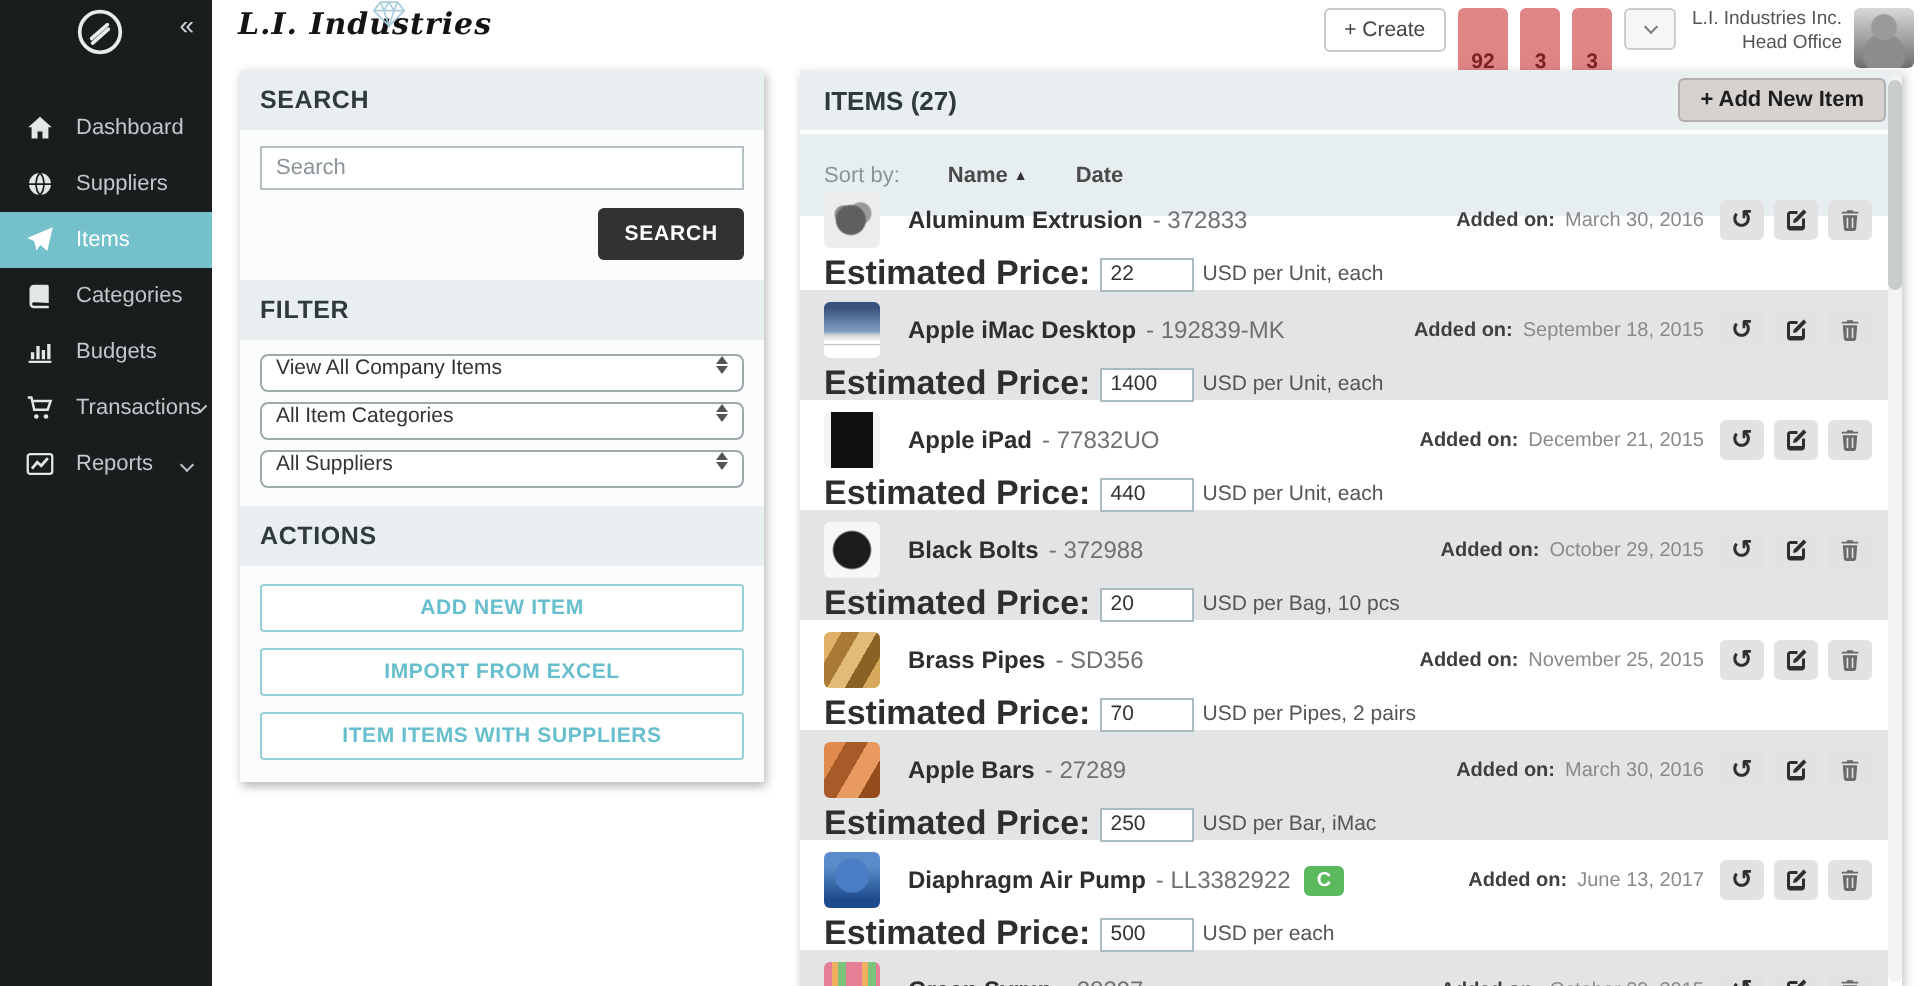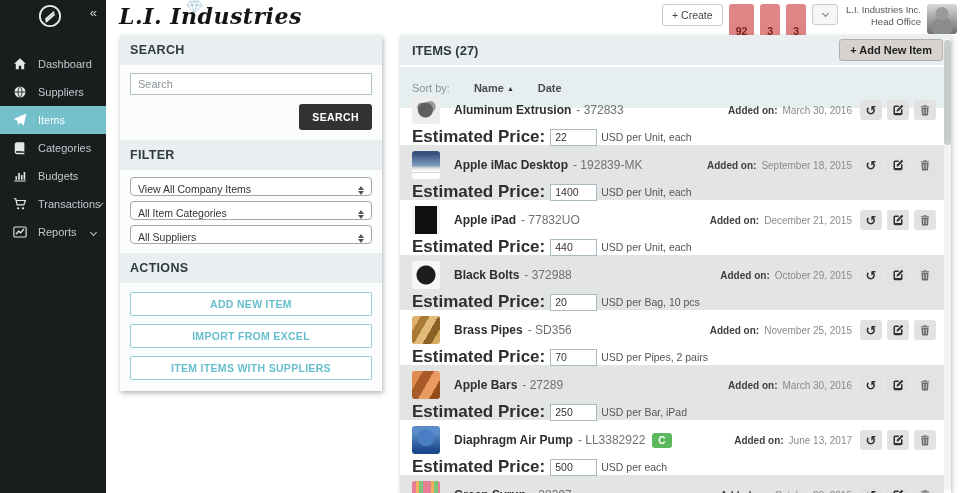--- a/index.html
+++ b/index.html
@@ -21,21 +21,21 @@
   .side-item.active { background:#74c0cb; color:#fff; }
   .side-item.active .side-icon { color:#fff; }
   .side-chev { margin-left:auto; }
   .chev { display:inline-block; width:5px; height:5px; border-right:1.5px solid currentColor;
     border-bottom:1.5px solid currentColor; transform:rotate(45deg); }
 
   
   .topbar { position:absolute; left:106px; right:0; top:0; height:34px; background:#fff; }
   .logo-wrap { position:absolute; left:13px; top:3px; cursor:pointer; }
   .logo-script { font-family:"DejaVu Serif", serif; font-style:italic; font-weight:bold;
-    font-size:22px; color:#141414; letter-spacing:.5px; }
+    font-size:15px; color:#141414; letter-spacing:.5px; }
   .diamond { position:absolute; left:67px; top:-3px; }
   .top-right { position:absolute; right:3px; top:4px; display:flex; align-items:flex-start; gap:6px; }
   .create-btn { background:#fff; border:1px solid #c9c9c9; border-radius:3px; color:#444;
     font-size:10.5px; padding:4px 9px; cursor:pointer; font-family:inherit; }
   .nbadge { background:#e08585; color:#7c2222; font-weight:bold; font-size:10.5px;
     padding:21px 7px; border-radius:3px; cursor:pointer; }
   .dd-btn { width:26px; height:21px; background:#f6f6f6; border:1px solid #cccccc; border-radius:3px;
     display:flex; align-items:center; justify-content:center; color:#777; cursor:pointer; }
   .dd-btn .chev { margin-top:-2px; }
   .account { text-align:right; font-size:9.5px; color:#555; line-height:1.3; margin-left:2px; }
@@ -51,21 +51,21 @@
     color:#2f3a3e; letter-spacing:.3px; }
   .section-body { padding:8px 10px; }
   .search-input { width:100%; height:22px; border:1px solid #b4bfc4; font-size:11px;
     padding:0 7px; color:#333; font-family:inherit; outline:none; }
   .search-input::placeholder { color:#8a9397; }
   .btn-row { display:flex; justify-content:flex-end; margin-top:9px; margin-bottom:2px; }
   .search-btn { background:#323232; color:#fff; font-weight:bold; font-size:10.5px;
     border:none; border-radius:3px; padding:7px 13px; letter-spacing:.4px; cursor:pointer; font-family:inherit; }
   .filter-body { display:flex; flex-direction:column; gap:5px; padding:7px 10px 9px; }
   .select-box { height:19px; border:1px solid #9fa9ad; border-radius:4px; background:#fff;
-    display:flex; align-items:flex-end; justify-content:space-between; padding:0 7px;
+    display:flex; align-items:flex-start; justify-content:space-between; padding:0 7px;
     font-size:10.5px; color:#333; cursor:pointer; }
   .updown { display:flex; flex-direction:column; align-items:center; gap:1px; }
   .tri-up { width:0; height:0; border-left:3px solid transparent; border-right:3px solid transparent;
     border-bottom:4px solid #555; }
   .tri-dn { width:0; height:0; border-left:3px solid transparent; border-right:3px solid transparent;
     border-top:4px solid #555; }
   .actions-body { display:flex; flex-direction:column; gap:8px; padding:9px 10px 11px; }
   .action-btn { height:24px; background:#fff; border:1px solid #96cfd8; border-radius:2px;
     color:#67bfcd; font-weight:bold; font-size:10.5px; letter-spacing:.3px; cursor:pointer; font-family:inherit; }
 
@@ -454,21 +454,21 @@
           <svg viewBox="0 0 16 16" fill="currentColor">
                   <path d="M6.2 1.5h3.6l.5 1h3.2v1.2H2.5V2.5h3.2zM3.2 4.8h9.6l-.7 9.1c-.06.8-.7 1.4-1.5 1.4H5.4c-.8 0-1.44-.6-1.5-1.4z"></path>
                   <path d="M6.3 6.5v6.8M9.7 6.5v6.8" stroke="#e2e2e2" stroke-width="1.1" fill="none"></path>
                 </svg>
         </button>
       </span>
     </div>
     <div class="row-price">
       <span class="price-label">Estimated Price:</span>
       <input class="price-input" value="250" style="">
-      <span class="price-unit">USD per Bar, iPad</span>
+      <span class="price-unit">USD per Bar, iMac</span>
     </div>
   </div>
         <div class="row">
     <div class="row-top">
       <div class="thumb thumb-pump"></div>
       <span class="item-name">Diaphragm Air Pump</span>
       <span class="item-code">- LL3382922</span>
       <span class="badge-c">C</span>
       <span class="row-right">
         <span class="added-label">Added on:</span>

